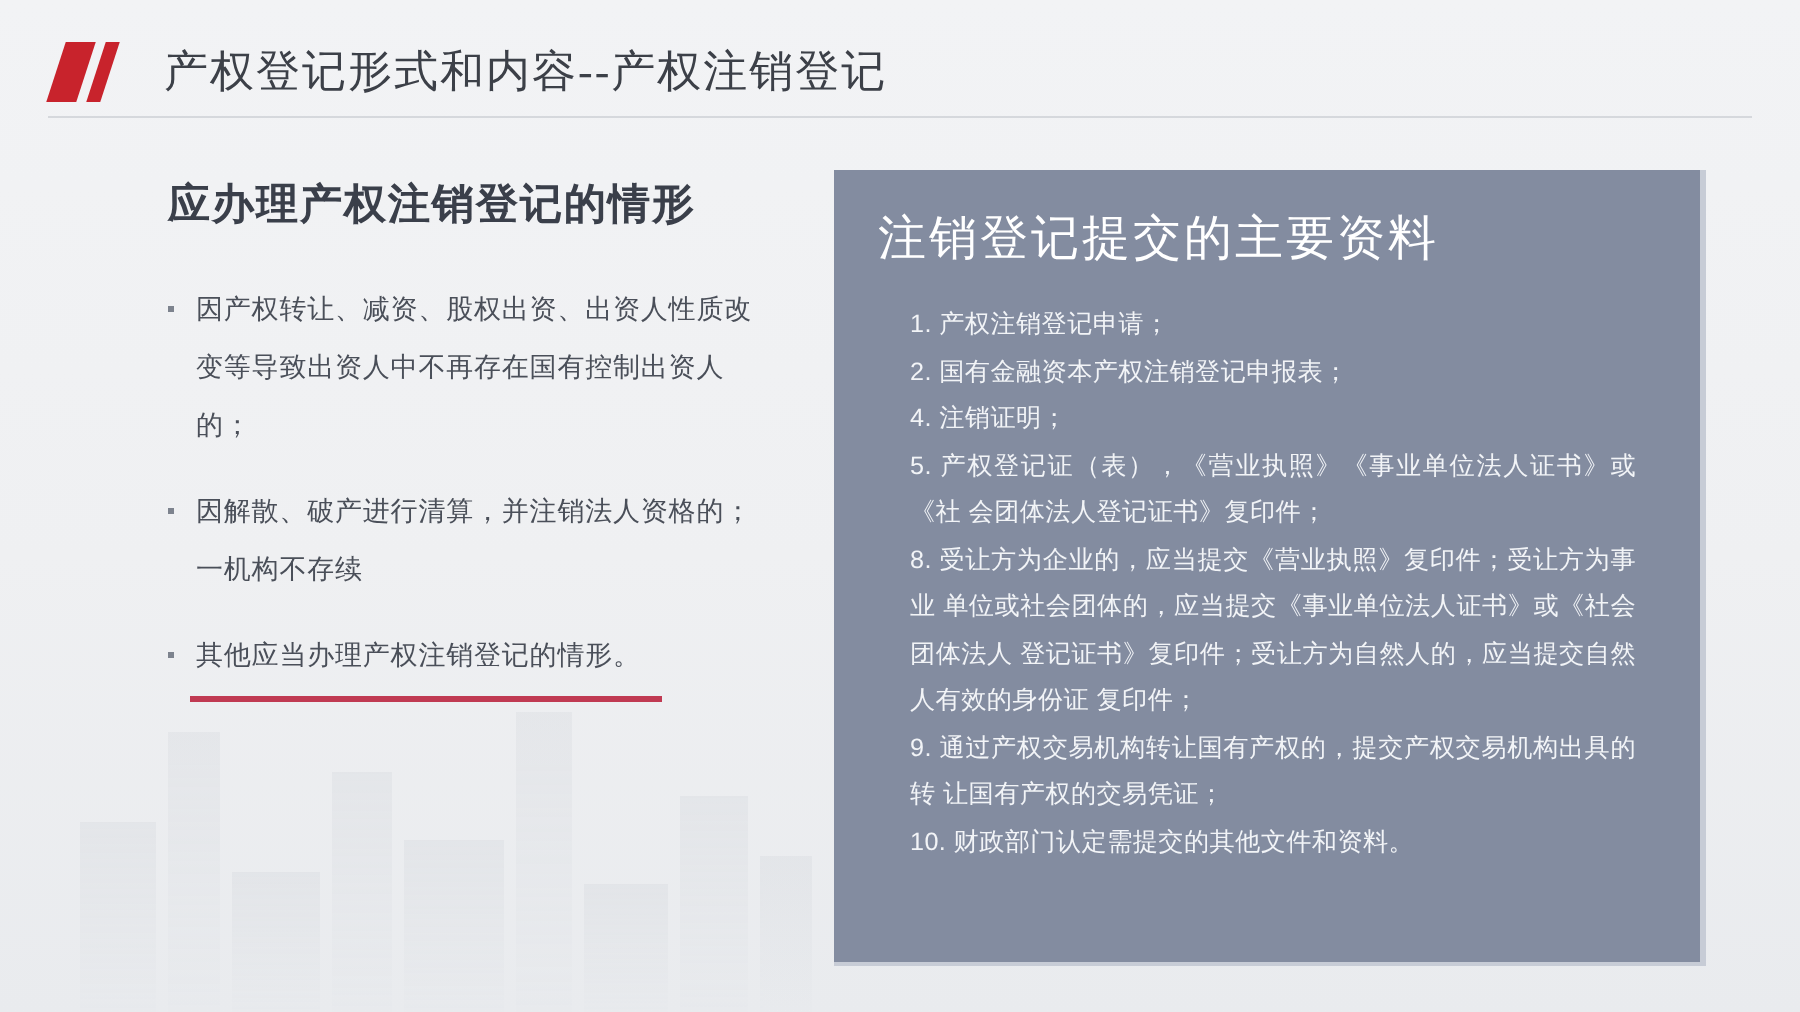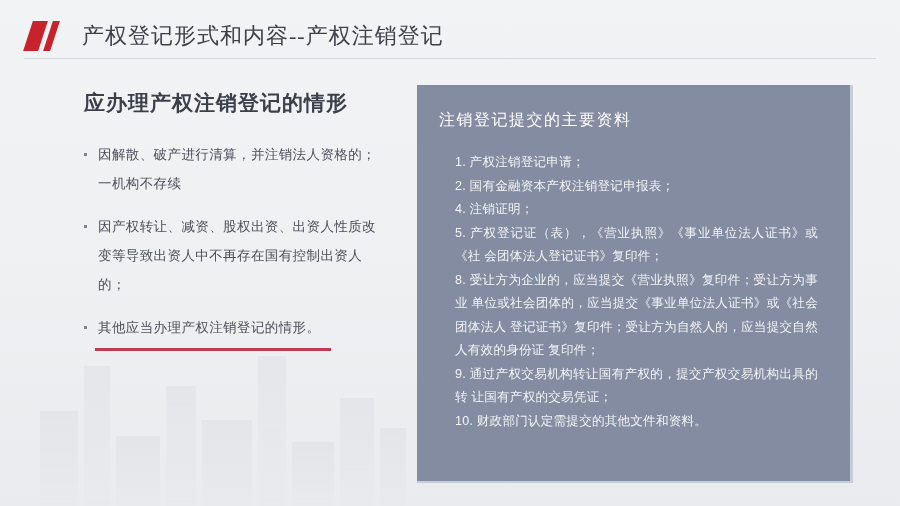--- a/index.html
+++ b/index.html
@@ -134,21 +134,21 @@
     top: 85px;
     width: 436px;
     height: 398px;
     background: #838ca0;
     border-right: 3px solid #c7ccd6;
     border-bottom: 2px solid #c7ccd6;
     box-sizing: border-box;
     padding: 20px 16px 10px 22px;
   }
   .panel-heading {
-    font-size: 16px;
+    font-size: 24px;
     color: #ffffff;
     letter-spacing: 1.5px;
     line-height: 30px;
     margin-bottom: 12px;
   }
   .panel-list {
     list-style: none;
     margin: 16px;
     padding: 0;
   }
@@ -184,25 +184,25 @@
     </div>
     <div class="title-text">产权登记形式和内容--产权注销登记</div>
   </div>
   <div class="title-rule"></div>
 
   <div class="left-col">
     <div class="left-heading">应办理产权注销登记的情形</div>
     <ul class="left-list">
       <li>
         <span class="sq"></span>
-        <span>因解散、破产进行清算，并注销法人资格的；一机构不存续</span>
+        <span>因产权转让、减资、股权出资、出资人性质改 变等导致出资人中不再存在国有控制出资人的；</span>
       </li>
       <li>
         <span class="sq"></span>
-        <span>因产权转让、减资、股权出资、出资人性质改 变等导致出资人中不再存在国有控制出资人的；</span>
+        <span>因解散、破产进行清算，并注销法人资格的；一机构不存续</span>
       </li>
       <li>
         <span class="sq"></span>
         <span>其他应当办理产权注销登记的情形。</span>
       </li>
     </ul>
   </div>
   <div class="left-rule"></div>
 
   <div class="right-panel">

